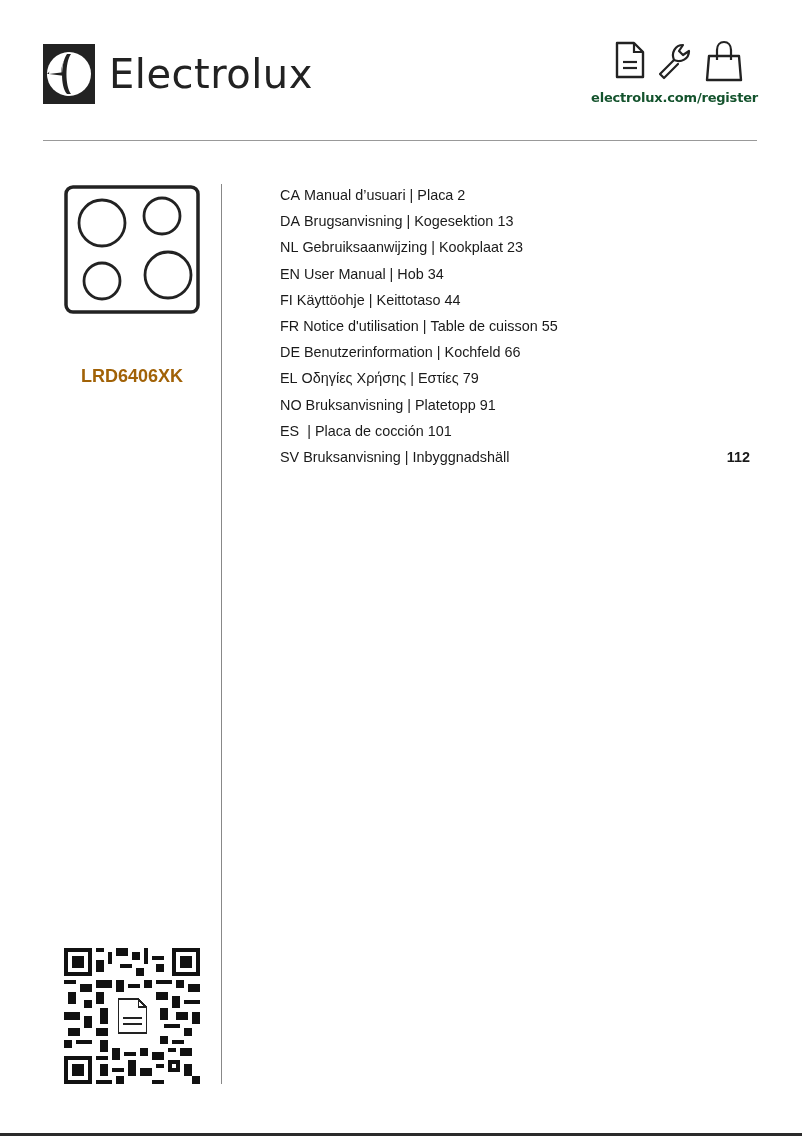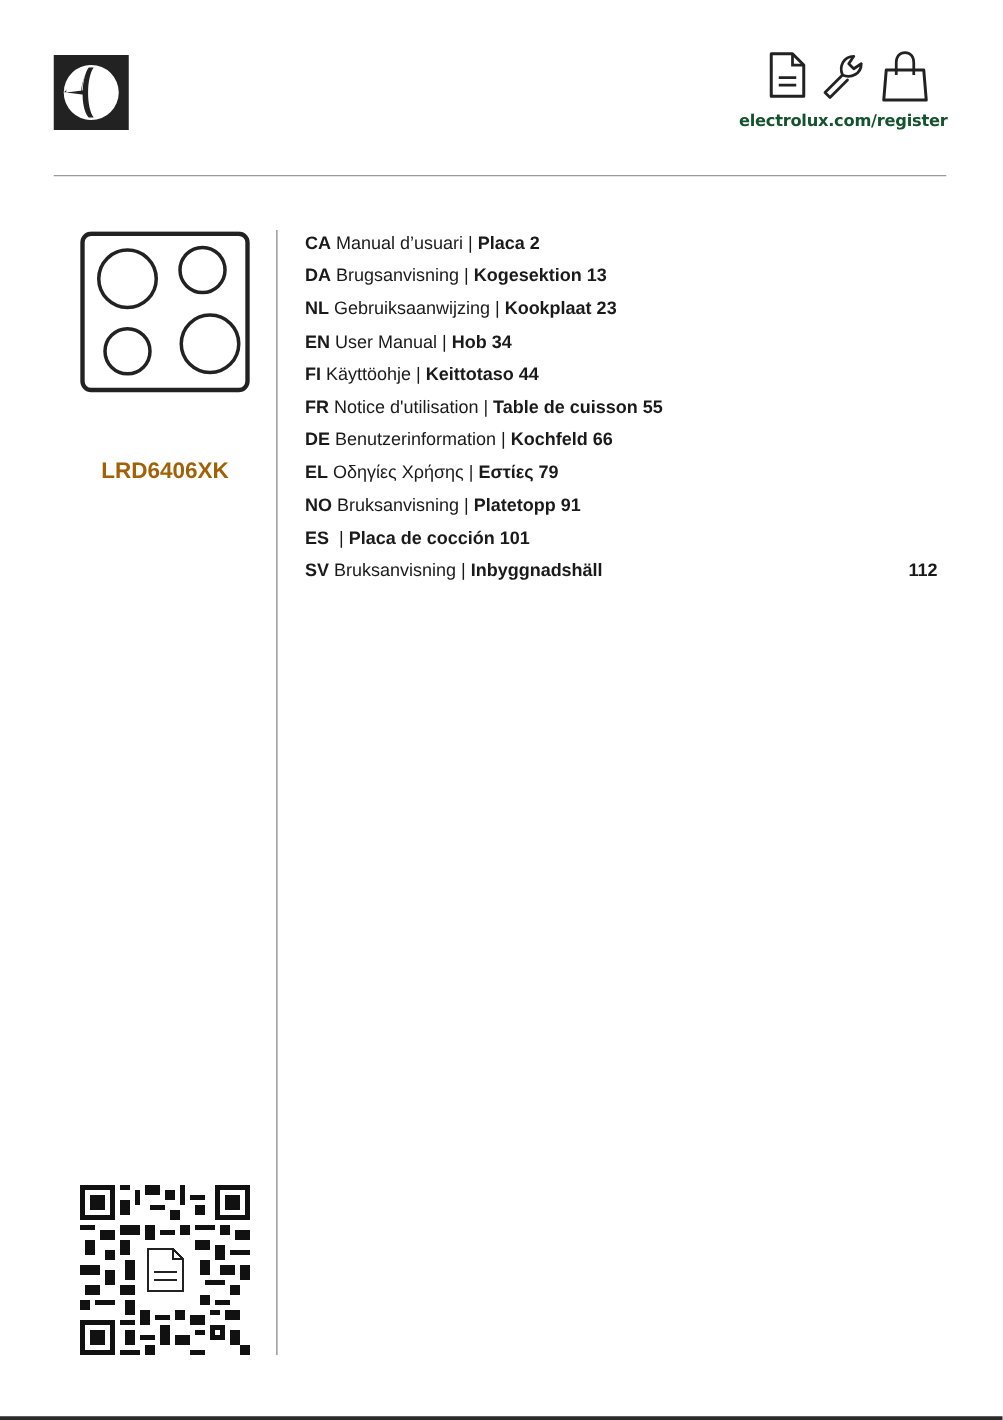--- a/index.html
+++ b/index.html
@@ -10,40 +10,41 @@
   .reg { position:absolute; left:588px; top:40px; width:170px; }
   .reg-icons { display:flex; gap:10px; justify-content:flex-end; padding-right:14px; }
   .reg-icons svg { display:block; }
   .reg-url { margin-top:8px; font-family:"DejaVu Sans", sans-serif; font-weight:bold; font-size:13px; color:#14532d; text-align:right; letter-spacing:-0.2px; }
   .hr { position:absolute; left:43px; top:140px; width:714px; height:1px; background:#999; }
   .vr { position:absolute; left:221px; top:184px; width:1px; height:900px; background:#888; }
   .hob { position:absolute; left:64px; top:185px; }
   .model { position:absolute; left:43px; top:366px; width:178px; text-align:center; font-weight:bold; font-size:18px; color:#a16207; }
   .toc { position:absolute; left:244px; top:186px; width:512px; margin:0; padding:0; list-style:none; }
   .toc li { height:26.2px; font-size:14.4px; line-height:18px; display:flex; white-space:nowrap; }
-  .toc .code { font-weight:bold; margin-right:4px; }
-  .toc .title { font-weight:bold; }
+  .toc .code { font-weight:normal; margin-right:4px;margin-left:36px; }
+  .toc .title { font-weight:normal; }
   .toc .page-right { margin-left:auto; font-weight:bold; padding-right:6px; }
   .qr { position:absolute; left:64px; top:948px; width:136px; height:136px; }
   .bottom-bar { position:absolute; left:0; top:1133px; width:802px; height:3px; background:#2a2a2a; }
 </style>
 </head>
 <body>
 
 <div class="logo">
   <div class="logo-mark">
     <svg width="52" height="52" viewBox="0 0 52 52">
       <circle cx="26" cy="26" r="22" fill="#fff"></circle>
       <path d="M26 4 C16 14 16 38 26 48 L26 48 C20 40 18 32 18 26 L4 26 C4 26 4 26 4 26 Z" fill="#222"></path>
       <path d="M26 4 C20 12 18 20 18 26 L6 26 C6 18 12 8 26 4 Z" fill="#fff"></path>
       <path d="M4 26 L20 26 C20 34 22 40 26 48 C14 46 6 38 4 26 Z" fill="#fff"></path>
       <path d="M6 26 L22 24 L22 28 Z" fill="#222"></path>
       <path d="M24 6 C18 14 17 38 24 46 L28 46 C22 38 22 14 28 6 Z" fill="#222"></path>
     </svg>
   </div>
+  <span class="logo-word">Electrolux</span>
 </div>
 
 <div class="reg">
   <div class="reg-icons">
     <span>
       <svg width="32" height="40" viewBox="0 0 32 40">
           <path d="M3 3 H20 L29 12 V37 H3 Z" fill="none" stroke="#222" stroke-width="2.4" stroke-linejoin="round"></path>
           <path d="M20 3 V12 H29" fill="none" stroke="#222" stroke-width="2.2"></path>
           <line x1="9" y1="22" x2="23" y2="22" stroke="#222" stroke-width="2.2"></line>
           <line x1="9" y1="28" x2="23" y2="28" stroke="#222" stroke-width="2.2"></line>

